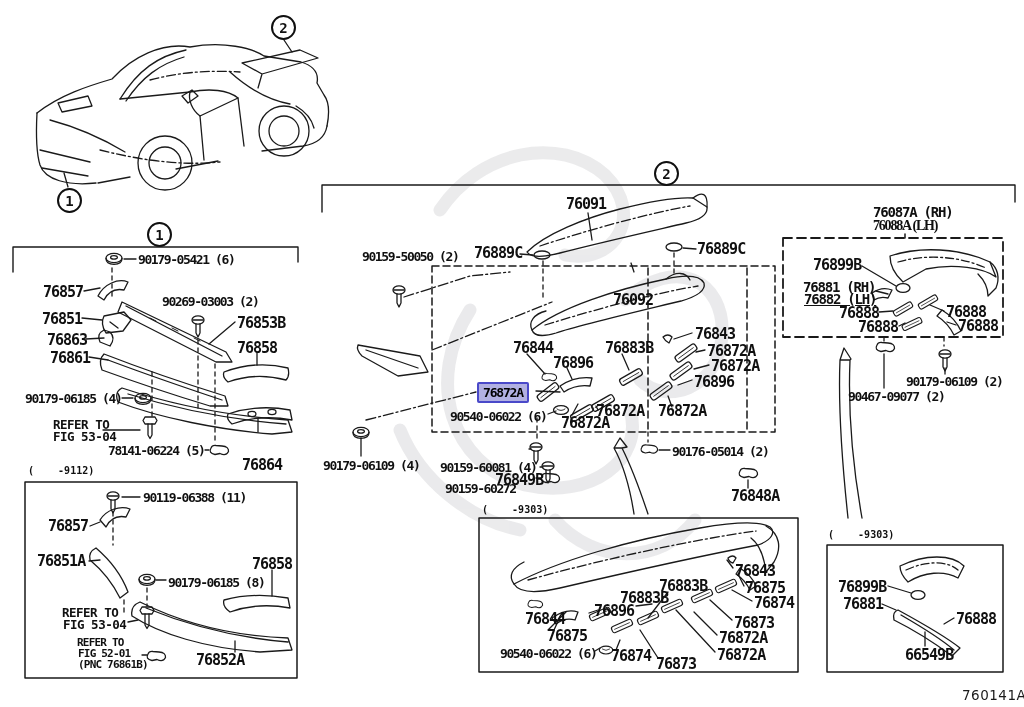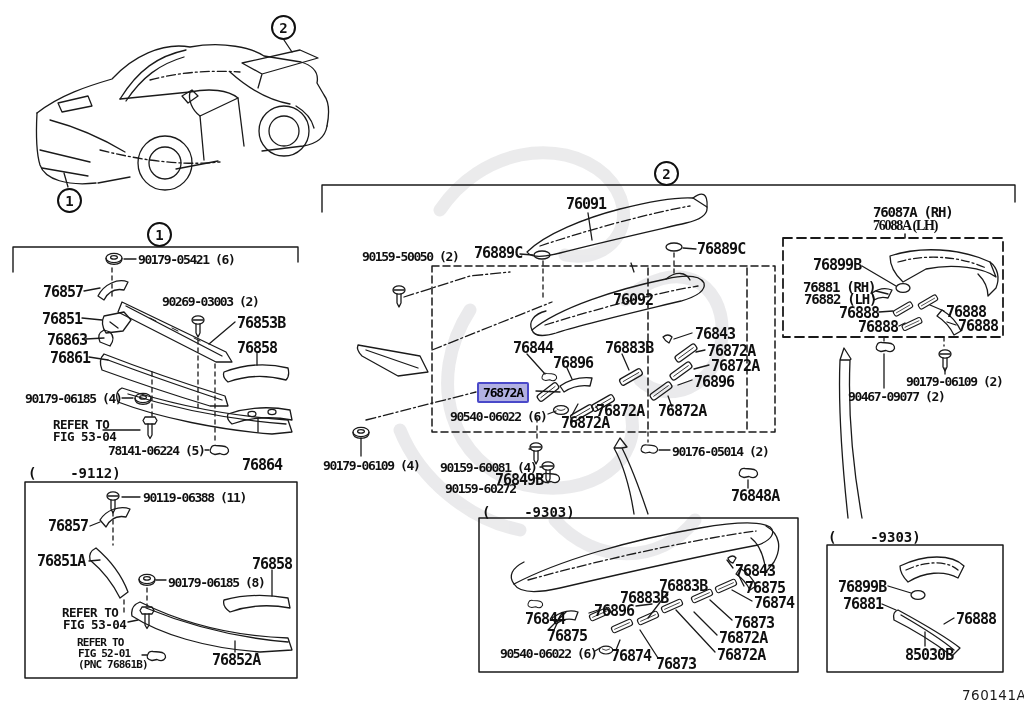--- a/index.html
+++ b/index.html
@@ -5,21 +5,21 @@
   html,body{margin:0;padding:0;background:#ffffff;}
   #stage{position:relative;width:1024px;height:707px;background:#fff;overflow:hidden;
          font-family:"DejaVu Sans Mono",monospace;color:#111;}
   #art{position:absolute;left:0;top:0;}
   .lbl{position:absolute;font-weight:bold;white-space:pre;line-height:1;color:#101010;}
   .big{font-size:15px;letter-spacing:-1px;}
   .med{font-size:13px;letter-spacing:-1.4px;}
   .mid{font-size:14px;letter-spacing:-1.2px;}
   .ref{font-size:12.5px;letter-spacing:-0.5px;}
   .sm{font-size:11px;letter-spacing:-0.8px;}
-  .variant{font-size:14px;letter-spacing:0px;}
+  .variant{font-size:10px;letter-spacing:0px;}
   .callout{position:absolute;width:21px;height:21px;border:2px solid #101010;border-radius:50%;
            background:#fff;display:flex;align-items:center;justify-content:center;
            font-weight:bold;font-size:14px;z-index:3;}
   .hl{position:absolute;background:#b1b0e2;border:2px solid #4a49c9;border-radius:2px;
       font-weight:bold;font-size:13px;letter-spacing:-1.2px;color:#000;
       padding:2px 4px 2px 4px;z-index:3;line-height:1;}
   .code{position:absolute;font-family:"DejaVu Sans",sans-serif;font-weight:normal;
         font-size:13.5px;letter-spacing:0.5px;color:#1a1a1a;}
 </style>
 </head>
@@ -271,21 +271,21 @@
   <div class="lbl med" style="left:143px;top:491px;">90119-06388 (11)</div>
   <div class="lbl big" style="left:48px;top:519px;">76857</div>
   <div class="lbl big" style="left:37px;top:554px;">76851A</div>
   <div class="lbl big" style="left:252px;top:557px;">76858</div>
   <div class="lbl med" style="left:168px;top:576px;">90179-06185 (8)</div>
   <div class="lbl ref" style="left:62px;top:607px;">REFER TO</div>
   <div class="lbl ref" style="left:63px;top:619px;">FIG 53-04</div>
   <div class="lbl sm" style="left:77px;top:637px;">REFER TO</div>
   <div class="lbl sm" style="left:78px;top:648px;">FIG 52-01</div>
   <div class="lbl sm" style="left:78px;top:659px;">(PNC 76861B)</div>
-  <div class="lbl big" style="left:212px;top:653px;text-align:right;">76852A</div>
+  <div class="lbl big" style="left:196px;top:653px;text-align:right;">76852A</div>
 
   <div class="lbl big" style="left:566px;top:197px;">76091</div>
   <div class="lbl big" style="left:613px;top:249px;margin-top:44px;">76092</div>
   <div class="lbl med" style="left:362px;top:250px;">90159-50050 (2)</div>
   <div class="lbl big" style="left:474px;top:246px;">76889C</div>
   <div class="lbl big" style="left:697px;top:242px;">76889C</div>
   <div class="lbl big" style="left:513px;top:341px;">76844</div>
   <div class="lbl big" style="left:553px;top:356px;">76896</div>
   <div class="lbl big" style="left:605px;top:341px;">76883B</div>
   <div class="lbl big" style="left:695px;top:327px;">76843</div>
@@ -302,21 +302,21 @@
   <div class="lbl med" style="left:323px;top:459px;">90179-06109 (4)</div>
   <div class="lbl med" style="left:672px;top:445px;">90176-05014 (2)</div>
   <div class="lbl big" style="left:731px;top:489px;">76848A</div>
 
   <div class="hl" style="left:477px;top:382px;">76872A</div>
 
   <div class="lbl mid" style="left:873px;top:205px;">76087A (RH)</div>
   <div class="lbl mid" style="left:873px;top:219px;font-family:Liberation Serif, serif;">76088A (LH)</div>
   <div class="lbl big" style="left:813px;top:258px;">76899B</div>
   <div class="lbl mid" style="left:803px;top:280px;">76881 (RH)</div>
-  <div class="lbl mid" style="left:804px;top:292px;">76882 (LH)</div>
+  <div class="lbl mid" style="left:804px;top:292px;text-decoration:underline;">76882 (LH)</div>
   <div class="lbl big" style="left:839px;top:306px;">76888</div>
   <div class="lbl big" style="left:946px;top:305px;">76888</div>
   <div class="lbl big" style="left:858px;top:320px;">76888</div>
   <div class="lbl big" style="left:958px;top:319px;">76888</div>
   <div class="lbl med" style="left:906px;top:375px;text-align:center;">90179-06109 (2)</div>
   <div class="lbl med" style="left:848px;top:390px;">90467-09077 (2)</div>
 
   <div class="lbl variant" style="left:482px;top:505px;">(    -9303)</div>
   <div class="lbl big" style="left:735px;top:564px;">76843</div>
   <div class="lbl big" style="left:659px;top:579px;">76883B</div>
@@ -330,16 +330,16 @@
   <div class="lbl big" style="left:547px;top:629px;">76875</div>
   <div class="lbl med" style="left:500px;top:647px;">90540-06022 (6)</div>
   <div class="lbl big" style="left:611px;top:649px;">76874</div>
   <div class="lbl big" style="left:717px;top:648px;">76872A</div>
   <div class="lbl big" style="left:656px;top:657px;">76873</div>
 
   <div class="lbl variant" style="left:828px;top:530px;">(    -9303)</div>
   <div class="lbl big" style="left:838px;top:580px;">76899B</div>
   <div class="lbl big" style="left:843px;top:597px;">76881</div>
   <div class="lbl big" style="left:956px;top:612px;">76888</div>
-  <div class="lbl big" style="left:905px;top:648px;">85030B</div>
+  <div class="lbl big" style="left:905px;top:648px;">66549B</div>
 
   <div class="code" style="left:962px;top:687px;">760141A</div>
 </div>
 
 </body></html>

